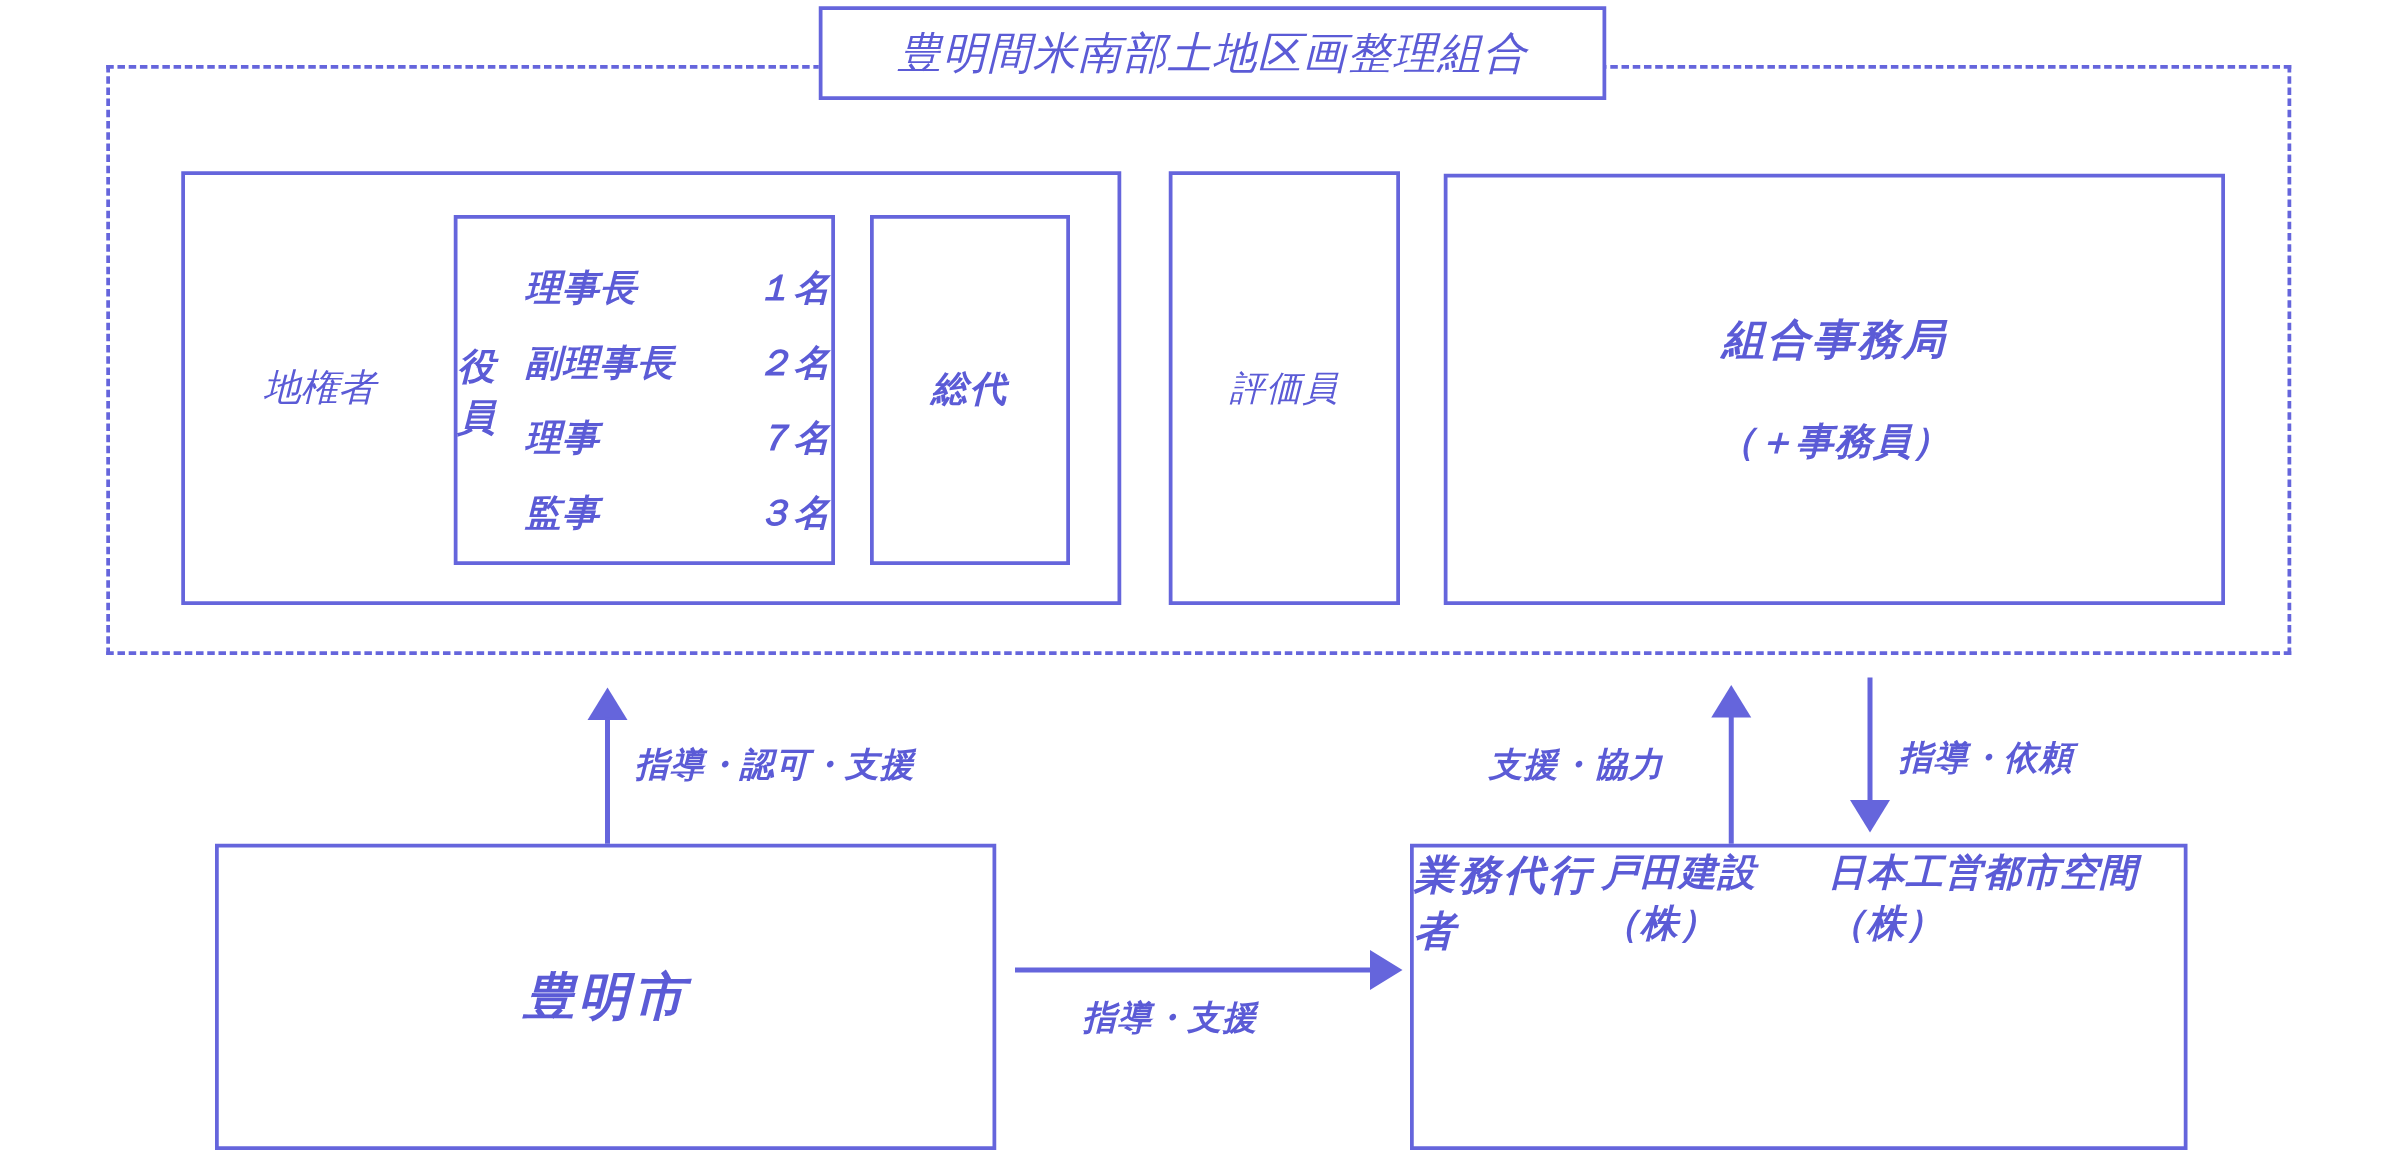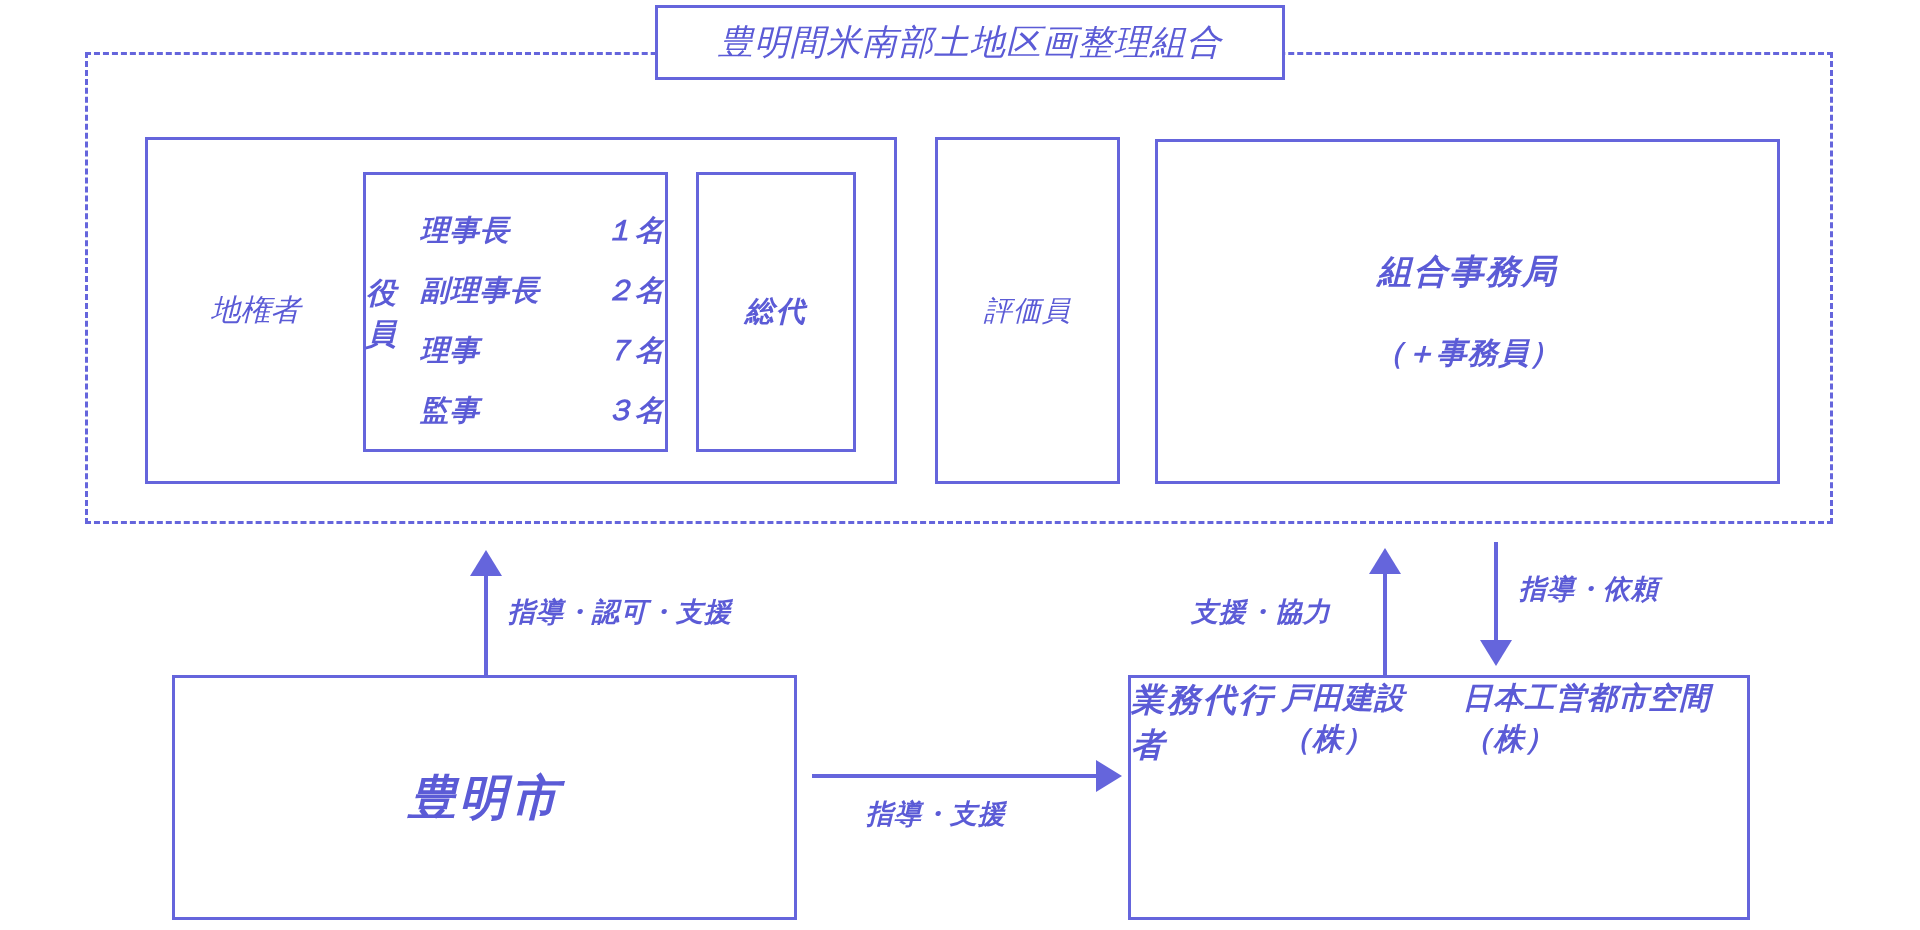--- a/index.html
+++ b/index.html
@@ -78,21 +78,21 @@
     gap:22px;
   }
   .secretariat-title{font-size:34px;font-weight:700;letter-spacing:2px;}
   .secretariat-sub{font-size:30px;font-weight:700;letter-spacing:1px;margin-top:16px;}
 
   
   .city{
     left:172px;top:675px;width:625px;height:245px;
     border:3px solid #6565dc;background:#fff;
     display:flex;align-items:center;justify-content:center;
-    font-size:48px;font-weight:700;letter-spacing:3px;
+    font-size:41px;font-weight:700;letter-spacing:3px;
   }
   .agent{
     left:1128px;top:675px;width:622px;height:245px;
     border:3px solid #6565dc;background:#fff;
     display:flex;align-items:flex-start;justify-content:center;
     gap:0;
   }
   .agent-title{font-size:33px;font-weight:700;letter-spacing:3px;margin-bottom:10px;}
   .agent-line{font-size:30px;font-weight:700;letter-spacing:1px;}
 
@@ -173,21 +173,21 @@
   <div class="arrow-head-up" style="left:470px;top:550px;"></div>
   <div class="arrow-shaft-v" style="left:484px;top:574px;height:102px;"></div>
   <div class="arrow-label" style="left:508px;top:594px;">指導・認可・支援</div>
 
   <div class="arrow-head-up" style="left:1369px;top:548px;"></div>
   <div class="arrow-shaft-v" style="left:1383px;top:572px;height:104px;"></div>
   <div class="arrow-label" style="left:1191px;top:594px;">支援・協力</div>
 
   <div class="arrow-shaft-v" style="left:1494px;top:542px;height:100px;"></div>
   <div class="arrow-head-down" style="left:1480px;top:640px;"></div>
-  <div class="arrow-label" style="left:1519px;top:571px;">指導・依頼</div>
+  <div class="arrow-label" style="left:1519px;top:588px;">指導・依頼</div>
 
   <div class="arrow-shaft-h" style="left:812px;top:774px;width:287px;"></div>
   <div class="arrow-head-right" style="left:1096px;top:760px;"></div>
   <div class="arrow-label" style="left:866px;top:796px;">指導・支援</div>
 
   <div class="abs city">
     <span>豊明市</span>
   </div>
 
   <div class="abs agent">

